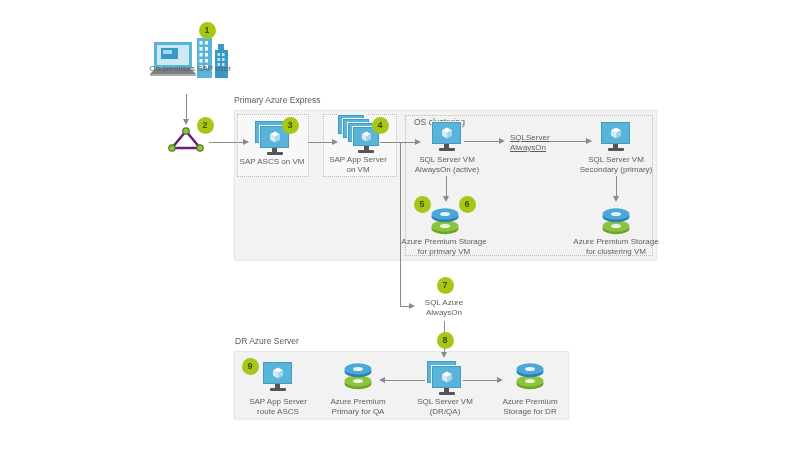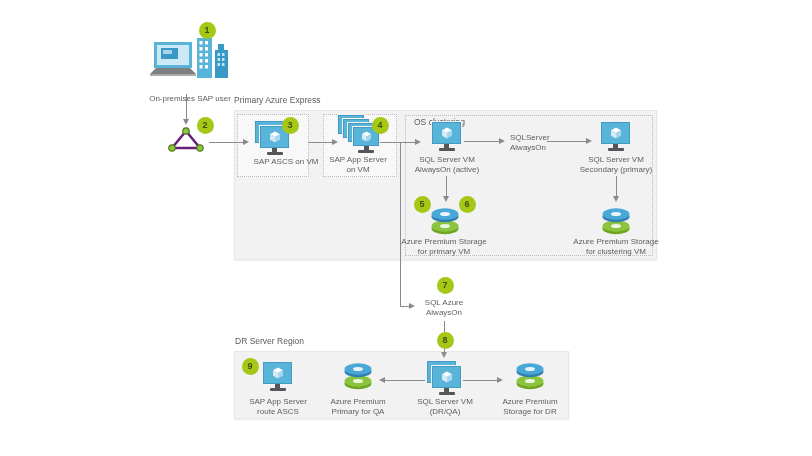--- a/index.html
+++ b/index.html
@@ -22,21 +22,21 @@
   .arrow.right { border-top:3.5px solid transparent; border-bottom:3.5px solid transparent; border-left:6px solid #8a8a8a; }
   .arrow.left  { border-top:3.5px solid transparent; border-bottom:3.5px solid transparent; border-right:6px solid #8a8a8a; }
   .arrow.down  { border-left:3.5px solid transparent; border-right:3.5px solid transparent; border-top:6px solid #8a8a8a; }
   
   .badge { position:absolute; width:17px; height:17px; border-radius:50%;
            background:#a5c716; color:#44500f; font-size:9px; font-weight:bold;
            display:flex; align-items:center; justify-content:center; z-index:6; }
   
   .lbl { position:absolute; font-size:8px; line-height:9.5px; color:#5e5e5e; text-align:center; z-index:4; }
   .lbl span { display:block; }
-  .lbl.left-align { text-align:left; }
+  .lbl.left-align { text-align:left;text-decoration:underline; }
   
   .vm { position:absolute; z-index:3; }
   .mon { position:absolute; box-sizing:border-box; width:29px; height:22px;
          background:#59b4d9; border:1px solid rgba(30,110,150,0.35);
          box-shadow:0 0 0 1px #f4f4f4; }
   .mon.sm { width:26px; height:19px; }
   .mon.front { display:flex; align-items:center; justify-content:center; }
   .vm .stand { position:absolute; width:5px; height:4px; background:#55565a; }
   .vm .base  { position:absolute; width:16px; height:2.5px; background:#55565a; border-radius:1px; }
   .icon { position:absolute; z-index:3; }
@@ -48,21 +48,21 @@
 
   <div class="region-title" style="left:234px;top:95px">Primary Azure Express</div>
   <div class="region" style="left:234px;top:110px;width:421px;height:148px"></div>
 
   <div class="cluster" style="left:405px;top:115px;width:246px;height:139px"></div>
   <div class="cluster-title" style="left:414px;top:117px">OS clustering</div>
 
   <div class="dashed" style="left:237px;top:114px;width:70px;height:61px"></div>
   <div class="dashed" style="left:323px;top:114px;width:72px;height:61px"></div>
 
-  <div class="region-title" style="left:235px;top:336px">DR Server Region</div>
+  <div class="region-title" style="left:235px;top:336px">DR Azure Server</div>
   <div class="region" style="left:234px;top:351px;width:333px;height:66px"></div>
 
   <div class="line v" style="left:186px;top:94px;height:25px"></div>
   <div class="arrow down" style="left:183px;top:119px"></div>
 
   <div class="line h" style="left:209px;top:142px;width:34px"></div>
   <div class="arrow right" style="left:243px;top:138.5px"></div>
 
   <div class="line h" style="left:308px;top:142px;width:24px"></div>
   <div class="arrow right" style="left:332px;top:138.5px"></div>
@@ -262,24 +262,24 @@
     <svg width="34" height="28" viewBox="0 0 34 28">
       <ellipse cx="17" cy="21.5" rx="13.5" ry="5.8" fill="#6fa420"></ellipse>
       <ellipse cx="17" cy="19" rx="13.5" ry="5.8" fill="#8bc53f"></ellipse>
       <ellipse cx="17" cy="19" rx="5" ry="2.1" fill="#eef6e2"></ellipse>
       <ellipse cx="17" cy="9.5" rx="13.5" ry="5.8" fill="#2e7fb0"></ellipse>
       <ellipse cx="17" cy="7" rx="13.5" ry="5.8" fill="#4aa8d8"></ellipse>
       <ellipse cx="17" cy="7" rx="5" ry="2.1" fill="#e8f4fa"></ellipse>
     </svg>
   </div>
 
-  <div class="lbl" style="left:135px;top:94px;width:110px">On-premises SAP user</div>
-
-
-  <div class="lbl" style="left:236px;top:157px;width:100px">SAP ASCS on VM</div>
+  <div class="lbl" style="left:135px;top:64px;width:110px">On-premises SAP user</div>
+
+
+  <div class="lbl" style="left:222px;top:157px;width:100px">SAP ASCS on VM</div>
 
   <div class="lbl" style="left:308px;top:155px;width:100px">
     <span>SAP App Server</span>
     <span>on VM</span>
   </div>
 
   <div class="lbl" style="left:397px;top:155px;width:100px">
     <span>SQL Server VM</span>
     <span>AlwaysOn (active)</span>
   </div>

